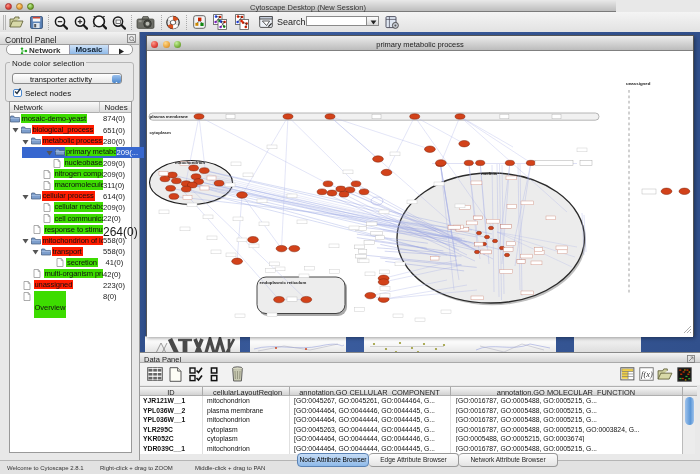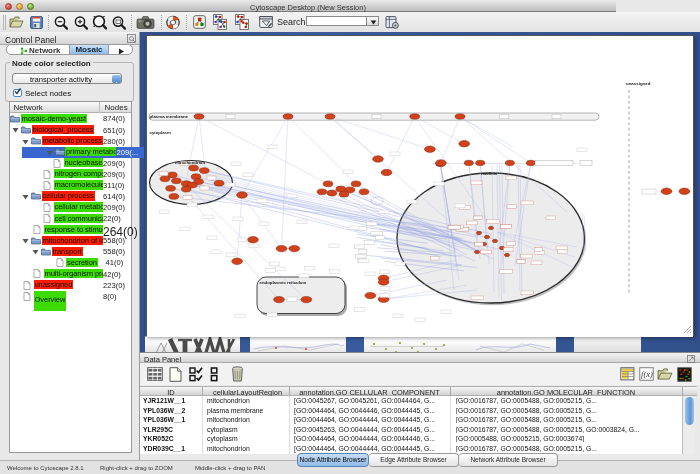--- a/index.html
+++ b/index.html
@@ -156,20 +156,26 @@
           <circle cx="54" cy="15" r="1.1"></circle>
           <circle cx="80" cy="8" r="1.1"></circle>
         </g>
   <path d="M6 9.5 L80 9.5" stroke="#999" stroke-width="0.4"></path>
   <path d="M112 13 C 128 5, 148 15, 166 7 L 186 11" stroke="#99a2dd" stroke-width="0.6" fill="none"></path>
   <path d="M116 9 L140 15 L158 7 L180 13" stroke="#aab" stroke-width="0.5" fill="none"></path>
       </svg></div>
 <div style="position:absolute;left:434px;top:304px;width:67px;height:19px;background:linear-gradient(#f6f6f6,#dadada);border-top:1px solid #bbb"></div>
 
 <div style="position:absolute;left:6px;top:3px;width:548px;height:301px;background:#fff;border:1px solid #555;box-shadow:1px 2px 4px rgba(0,0,0,0.4)">
+ <div style="position:absolute;left:0;top:0;width:546px;height:15px;background:linear-gradient(#ececec,#bcbcbc);border-bottom:1px solid #808080">
+  <div class="tl" style="left:4px;top:4.5px;background:radial-gradient(circle at 35% 30%,#ff9a8a,#dd4037 60%,#b02c24)"></div>
+  <div class="tl" style="left:15.5px;top:4.5px;background:radial-gradient(circle at 35% 30%,#ffd98a,#e9a33b 60%,#c07d1e)"></div>
+  <div class="tl" style="left:27px;top:4.5px;background:radial-gradient(circle at 35% 30%,#c4f09a,#7ab13d 60%,#568126)"></div>
+  <div style="position:absolute;left:0;right:0;top:3.5px;text-align:center;font-size:7.5px;color:#222">primary metabolic process</div>
+ </div>
  <div style="position:absolute;left:0;top:16px;width:546px;height:285px;background:#fff;overflow:hidden">
         <svg width="546" height="285" viewBox="0 0 546 285" style="position:absolute;left:0;top:0">
           <ellipse cx="345.2" cy="188" rx="93.8" ry="65.2" fill="#c0c0c0"></ellipse>
           <ellipse cx="343.7" cy="186" rx="93.7" ry="65" fill="#ececec" stroke="#2b2b2b" stroke-width="1.3"></ellipse>
           <rect x="111.5" y="227" width="88.5" height="37" rx="9" fill="#aaa"></rect>
           <rect x="110" y="225" width="88" height="36.5" rx="9" fill="#ededed" stroke="#333" stroke-width="0.9"></rect>
           <ellipse cx="44.8" cy="131.3" rx="41.7" ry="22.2" fill="#999" opacity="0.5"></ellipse>
           <ellipse cx="44" cy="130.5" rx="41.5" ry="22" fill="#ededed" stroke="#1a1a1a" stroke-width="1.1"></ellipse>
           <rect x="2" y="61" width="450" height="7.2" rx="3.6" fill="#f1f1f1" stroke="#9a9a9a" stroke-width="0.7"></rect>
           <line x1="482" y1="38" x2="482" y2="243" stroke="#aaa" stroke-width="1.1" stroke-dasharray="2.8,2.6"></line>
@@ -453,21 +459,21 @@
   <div style="position:absolute;left:22px;top:1px;font-size:8px;font-weight:bold;color:#333">Network</div>
   <div style="position:absolute;left:62px;top:0;width:40px;height:11px;background:linear-gradient(#cde1f7,#82b2e6);border-left:1px solid #99a;border-right:1px solid #99a;text-align:center;font-size:8px;font-weight:bold;color:#123;line-height:10px">Mosaic</div>
   <div style="position:absolute;left:102px;top:0;width:25px;height:11px">
    <svg style="position:absolute;left:9px;top:2.5px" width="7" height="7" viewBox="0 0 7 7">
           <path d="M1 0.5 L6 3.5 L1 6.5 Z" fill="#222"></path>
         </svg>
       </div>
  </div>
 
  <div style="position:absolute;left:5px;top:30px;width:129px;height:40px;border:1px solid #b5b5b5;border-radius:3px"></div>
- <div style="position:absolute;left:10px;top:27px;background:#e8e8e8;padding:0 2px;font-size:8px;font-weight:bold;color:#222">Node color selection</div>
+ <div style="position:absolute;left:10px;top:27px;background:#e8e8e8;padding:0 2px;font-size:8px;font-weight:normal;color:#222">Node color selection</div>
  <div style="position:absolute;left:12px;top:41px;width:110px;height:11px;background:linear-gradient(#fff,#e8e8e8);border:1px solid #8a8a8a;border-radius:3px">
   <div style="position:absolute;left:0;right:12px;top:1.2px;text-align:center;font-size:7.6px;color:#111">transporter activity</div>
   <div style="position:absolute;right:0.5px;top:0.5px;width:9px;height:8px;background:linear-gradient(#9cc2ee,#4a86cc);border-radius:2px;overflow:hidden">
    <svg width="9" height="8" viewBox="0 0 9 8">
           <path d="M4.5 0.8 L6.6 3 L2.4 3 Z M4.5 7.2 L2.4 5 L6.6 5 Z" fill="#fff"></path>
         </svg></div>
  </div>
  <div style="position:absolute;left:13px;top:56.5px;width:8.5px;height:8.5px;background:#fff;border:1.2px solid #4a86cc;border-radius:2px">
   <svg width="7" height="7" viewBox="0 0 7 7" style="position:absolute;left:-0.5px;top:-1.5px">
         <path d="M1 3.5 L3 5.5 L6.5 0.5" stroke="#234" stroke-width="1.4" fill="none"></path>
@@ -628,21 +634,21 @@
         <path d="M5.2 0.5 L5.2 2.3 L7 2.3" fill="none" stroke="#8a8a8a" stroke-width="0.7"></path>
       </svg>
       <div style="position:absolute;left:25.0px;top:0.6px;height:9.2px;line-height:9.6px;max-width:69.0px;background:#ff1c00;color:#111;padding:0 1px;font-size:7.6px;letter-spacing:-0.1px;white-space:nowrap;overflow:hidden">unassigned</div>
       <div style="position:absolute;left:94.5px;top:1.2px;font-size:7.6px;color:#1a1a1a;white-space:nowrap">223(0)</div>
     </div>
     <div style="position:absolute;left:8.5px;top:290.6px;width:121.5px;height:11.08px;background:transparent">
       <svg style="position:absolute;left:14.5px;top:1px" width="8" height="9" viewBox="0 0 8 9">
         <path d="M1 0.5 L5.2 0.5 L7 2.3 L7 8.5 L1 8.5 Z" fill="#fff" stroke="#8a8a8a" stroke-width="0.7"></path>
         <path d="M5.2 0.5 L5.2 2.3 L7 2.3" fill="none" stroke="#8a8a8a" stroke-width="0.7"></path>
       </svg>
-      <div style="position:absolute;left:25.0px;top:0.6px;height:20px;line-height:9.6px;max-width:69.0px;background:#3ddc00;color:#111;padding:4px 1px;font-size:7.6px;letter-spacing:-0.1px;white-space:nowrap;overflow:hidden">Overview</div>
+      <div style="position:absolute;left:25.0px;top:0.6px;height:27px;line-height:9.6px;max-width:69.0px;background:#3ddc00;color:#111;padding:12px 1px;font-size:7.6px;letter-spacing:-0.1px;white-space:nowrap;overflow:hidden">Overview</div>
       <div style="position:absolute;left:94.5px;top:1.2px;font-size:7.6px;color:#1a1a1a;white-space:nowrap">8(0)</div>
     </div>
   </div>
 
 <div style="position:absolute;left:140px;top:352px;width:560px;height:108px;background:#e9e9e9">
  <div style="position:absolute;left:0;top:11px;width:560px;height:22px;background:#f2f2f2">
   <svg style="position:absolute;left:7px;top:4px" width="16" height="14" viewBox="0 0 16 14">
         <rect x="0.7" y="0.7" width="14.6" height="12.6" fill="#fff" stroke="#555" stroke-width="1"></rect>
         <g fill="#666">
           <rect x="1.4" y="2" width="13" height="2.6"></rect>

